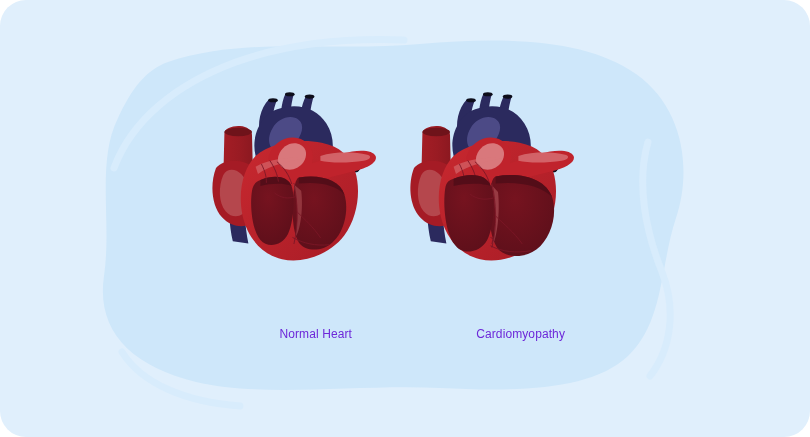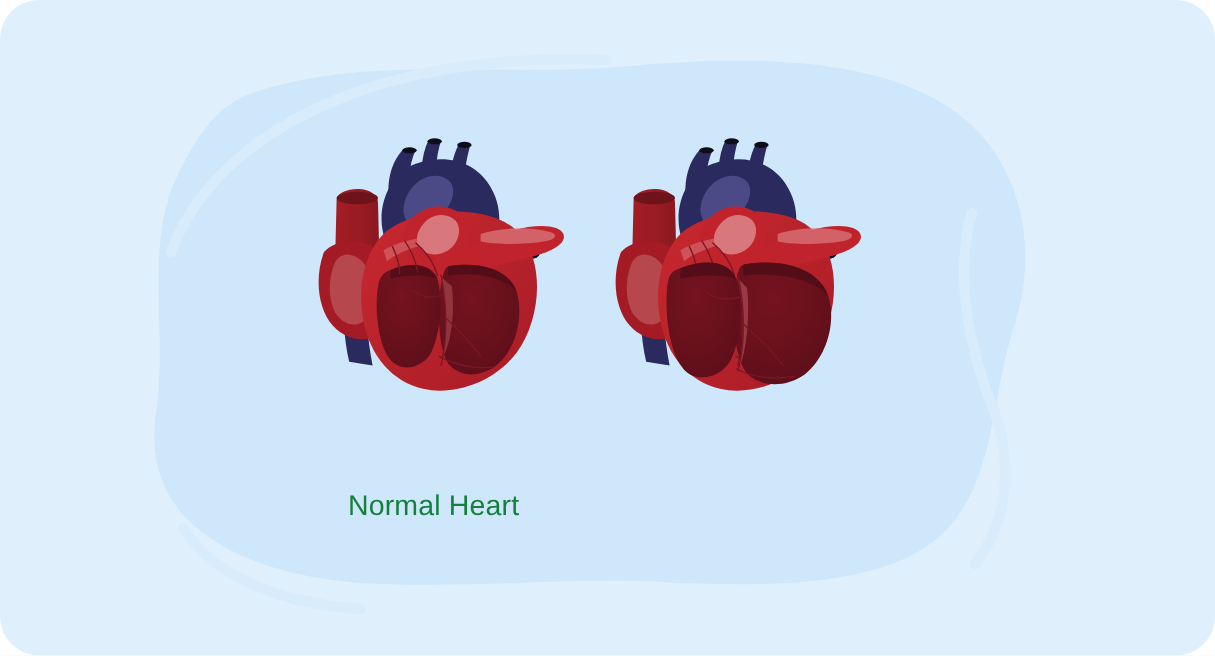--- a/index.html
+++ b/index.html
@@ -9,26 +9,26 @@
   }
   #stage{
     position:relative;width:810px;height:437px;
     border-radius:26px;overflow:hidden;
     background:#e0effc;
   }
   #art{position:absolute;inset:0;}
   .label{
     position:absolute;
     font-family:"Liberation Sans", sans-serif;
-    font-size:19px;
+    font-size:12px;
     font-weight:500;
-    color:#15803d;
+    color:#6d28d9;
     letter-spacing:.1px;
     white-space:nowrap;
-    text-align:left;
+    text-align:right;
   }
   #label-normal{left:232px;top:327px;width:120px;}
   #label-cardio{left:415px;top:327px;width:150px;}
 </style>
 </head>
 <body>
 
 <div id="stage">
 
   <svg id="art" viewBox="0 0 810 437" width="810" height="437">
@@ -177,14 +177,15 @@
             <path d="M162,220 C148,224 134,222 124,214"></path>
             <path d="M158,300 C178,310 200,312 224,308"></path>
           </g>
         </g>
       </g>
     </g>
   </svg>
 
   <div class="label" id="label-normal">Normal Heart</div>
 
+  <div class="label" id="label-cardio">Cardiomyopathy</div>
 
 </div>
 
 </body></html>

